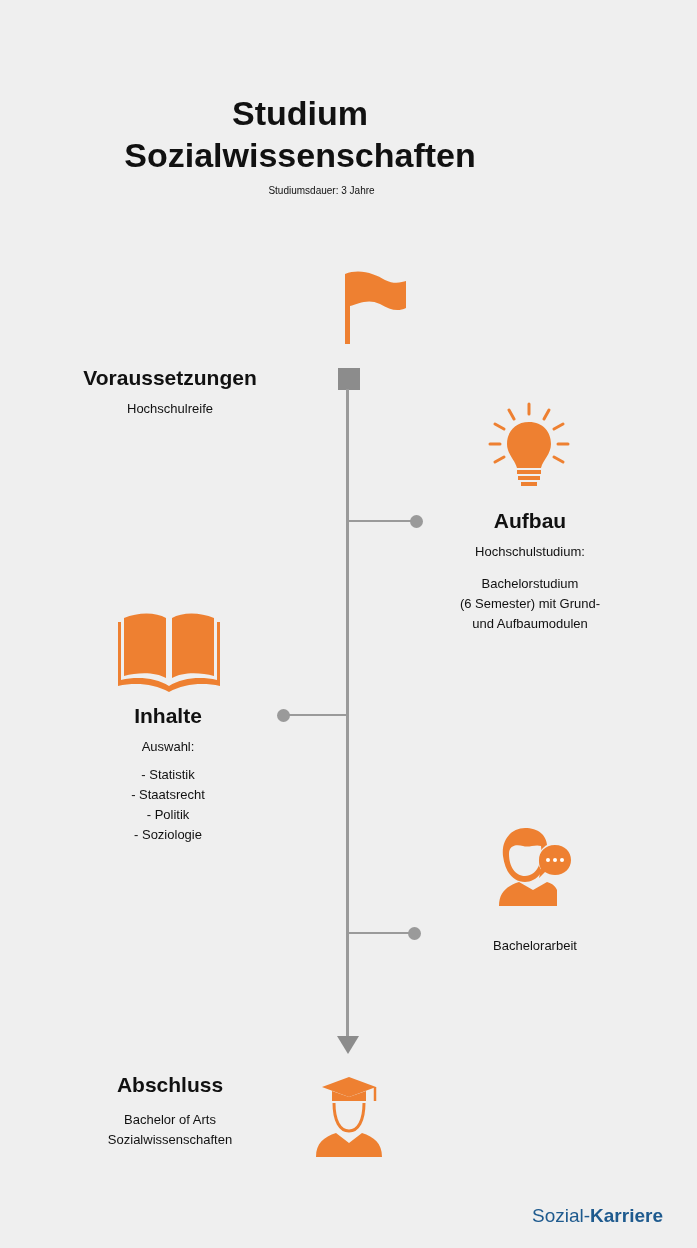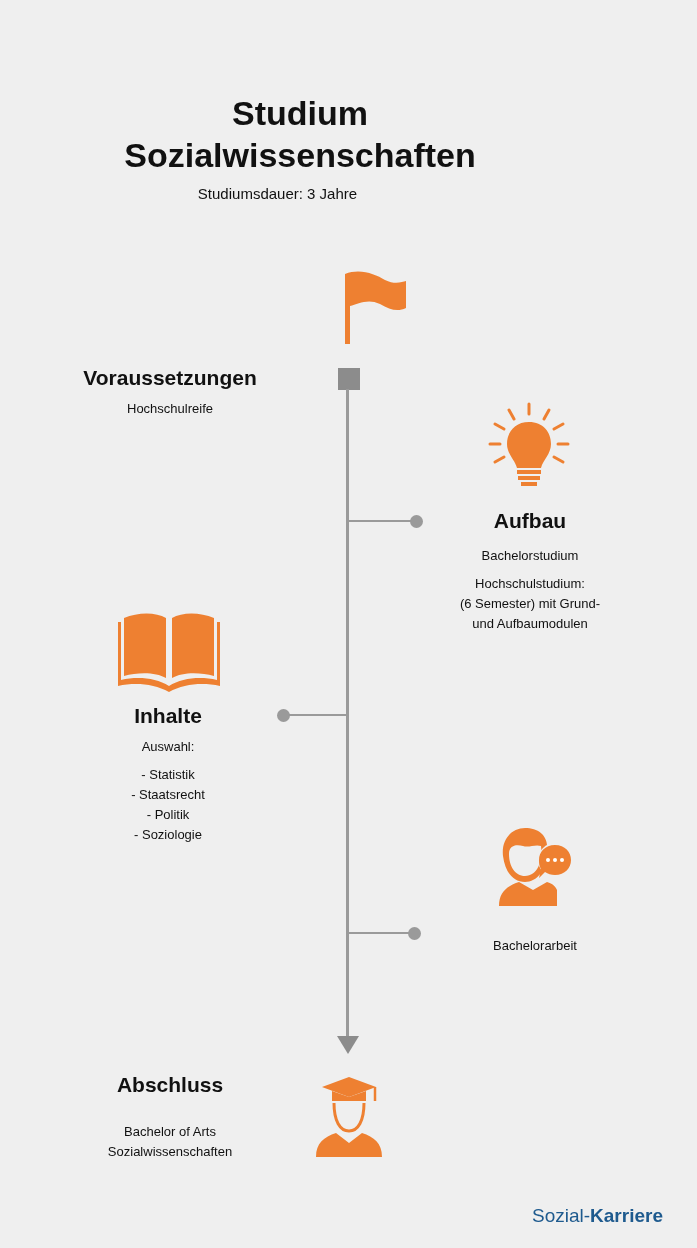--- a/index.html
+++ b/index.html
@@ -1,21 +1,21 @@
 <!DOCTYPE html>
 <html><head>
 <meta charset="utf-8">
 <style>
   html, body { margin:0; padding:0; }
   body { width:697px; height:1248px; background:#efefef; position:relative; overflow:hidden;
          font-family:"Liberation Sans", "DejaVu Sans", sans-serif; color:#111; }
   .abs { position:absolute; }
   .center { text-align:center; }
   .title { left:0; width:600px; top:92px; font-size:34px; font-weight:bold; line-height:42px; }
-  .subtitle { left:0; width:555px; top:185px; font-size:15px; }
+  .subtitle { left:0; width:555px; top:185px; font-size:10px;padding-left:44px; }
   .h { font-size:21px; font-weight:bold; line-height:26px; }
   .t { font-size:13px; line-height:20px; }
   .line-v { left:346px; top:389px; width:3px; height:650px; background:#9a9a9a; }
   .line-h { height:2px; background:#9a9a9a; }
   .dot { width:13px; height:13px; border-radius:50%; background:#9a9a9a; }
   .sq { left:338px; top:368px; width:22px; height:22px; background:#8c8c8c; }
   .arrow { left:337px; top:1036px; width:0; height:0; border-left:11px solid transparent; border-right:11px solid transparent; border-top:18px solid #8c8c8c; }
   .logo { left:532px; top:1205px; font-size:19px; color:#1e5a8e; }
   .logo b { font-weight:bold; }
 </style>
@@ -56,22 +56,22 @@
   </g>
   <path d="M42 20 C 28 20, 20 30, 20 42 C 20 52, 28 58, 30 66 L54 66 C 56 58, 64 52, 64 42 C 64 30, 56 20, 42 20 Z" fill="#ee8031"></path>
   <rect x="30" y="68" width="24" height="4" fill="#ee8031"></rect>
   <rect x="31" y="74" width="22" height="4" fill="#ee8031"></rect>
   <rect x="34" y="80" width="16" height="4" fill="#ee8031"></rect>
 </svg>
 <div class="abs line-h" style="left:349px;top:520px;width:68px"></div>
 <div class="abs dot" style="left:410px;top:515px"></div>
 <div class="abs center" style="left:430px;width:200px;top:508px">
   <div class="h">Aufbau</div>
+  <div class="t" style="margin-top:8px">Hochschulstudium:</div>
   <div class="t" style="margin-top:12px">Bachelorstudium</div>
-  <div class="t" style="margin-top:8px">Hochschulstudium:</div>
   <div class="t">(6 Semester) mit Grund-</div>
   <div class="t">und Aufbaumodulen</div>
 </div>
 
 <svg class="abs" style="left:116px;top:612px" width="106" height="80" viewBox="0 0 106 80">
   <path d="M8 6 C 22 0, 40 0, 50 6 L50 66 C 40 60, 22 60, 8 64 Z" fill="#ee8031"></path>
   <path d="M56 6 C 66 0, 84 0, 98 6 L98 64 C 84 60, 66 60, 56 66 Z" fill="#ee8031"></path>
   <path d="M2 10 L5 10 L5 68 C 22 64, 40 66, 53 74 C 66 66, 84 64, 101 68 L101 10 L104 10 L104 74 C 86 70, 68 72, 53 80 C 38 72, 20 70, 2 74 Z" fill="#ee8031"></path>
 </svg>
 <div class="abs line-h" style="left:284px;top:714px;width:62px"></div>
@@ -103,19 +103,19 @@
 
 <svg class="abs" style="left:314px;top:1075px" width="70" height="84" viewBox="0 0 70 84">
   <path d="M8 12 L35 2 L62 12 L35 22 Z" fill="#ee8031"></path>
   <path d="M18 16 L18 26 L52 26 L52 16 L35 22 Z" fill="#ee8031"></path>
   <line x1="61" y1="12" x2="61" y2="26" stroke="#ee8031" stroke-width="2.5"></line>
   <path d="M20 28 C 20 46, 26 56, 35 56 C 44 56, 50 46, 50 28" fill="none" stroke="#ee8031" stroke-width="3"></path>
   <path d="M2 82 C 2 68, 10 62, 22 58 L35 68 L48 58 C 60 62, 68 68, 68 82 Z" fill="#ee8031"></path>
 </svg>
 <div class="abs center" style="left:70px;width:200px;top:1072px">
   <div class="h">Abschluss</div>
-  <div class="t" style="margin-top:24px">Bachelor of Arts</div>
+  <div class="t" style="margin-top:12px">Bachelor of Arts</div>
   <div class="t">Sozialwissenschaften</div>
 </div>
 
 <div class="abs logo">
   <span>Sozial-</span><b>Karriere</b>
 </div>
 
 </body></html>

